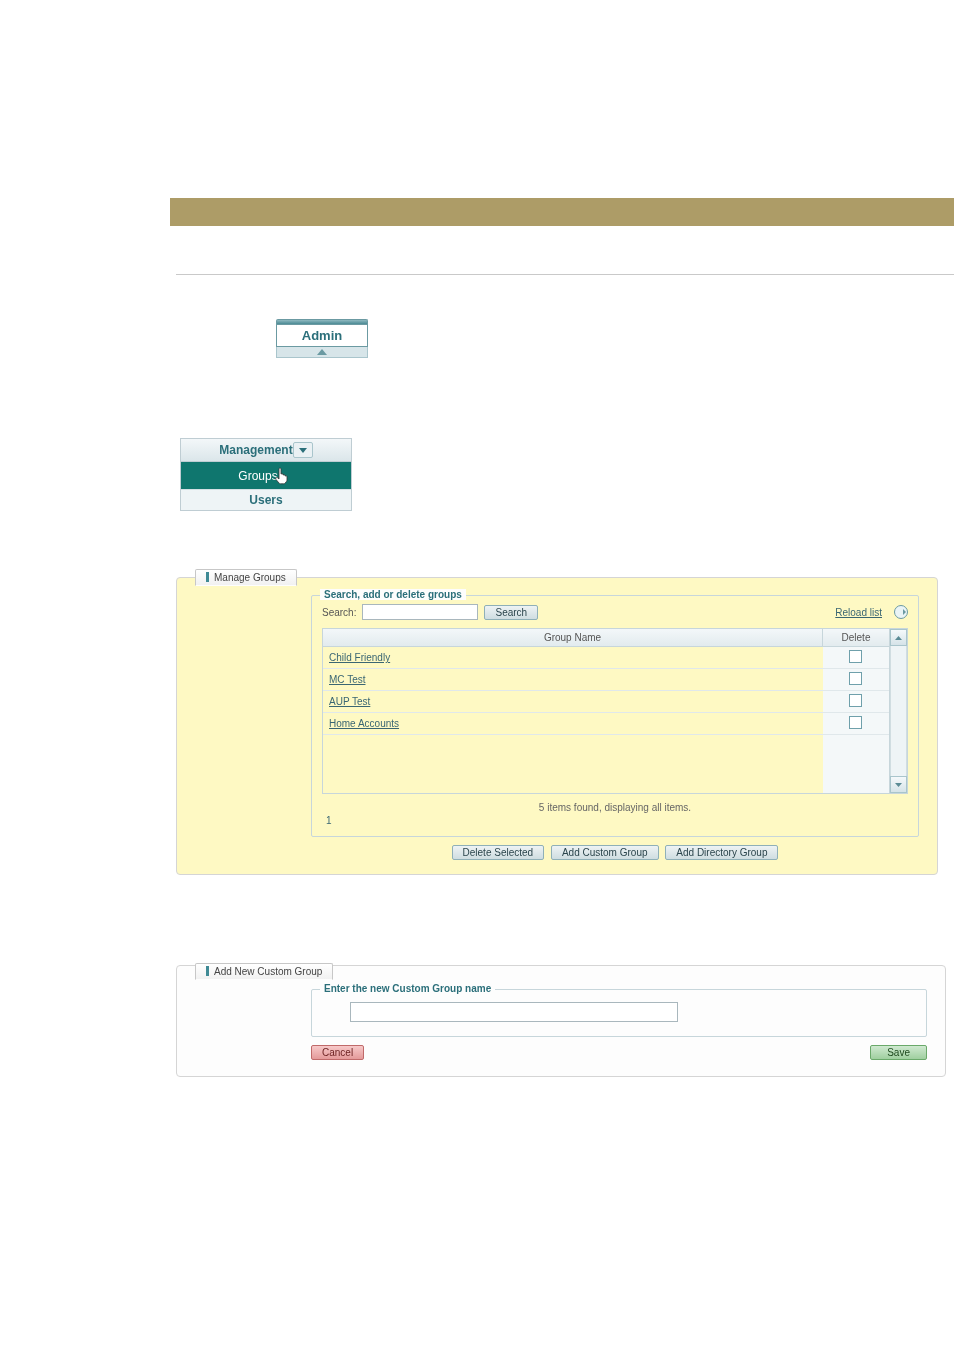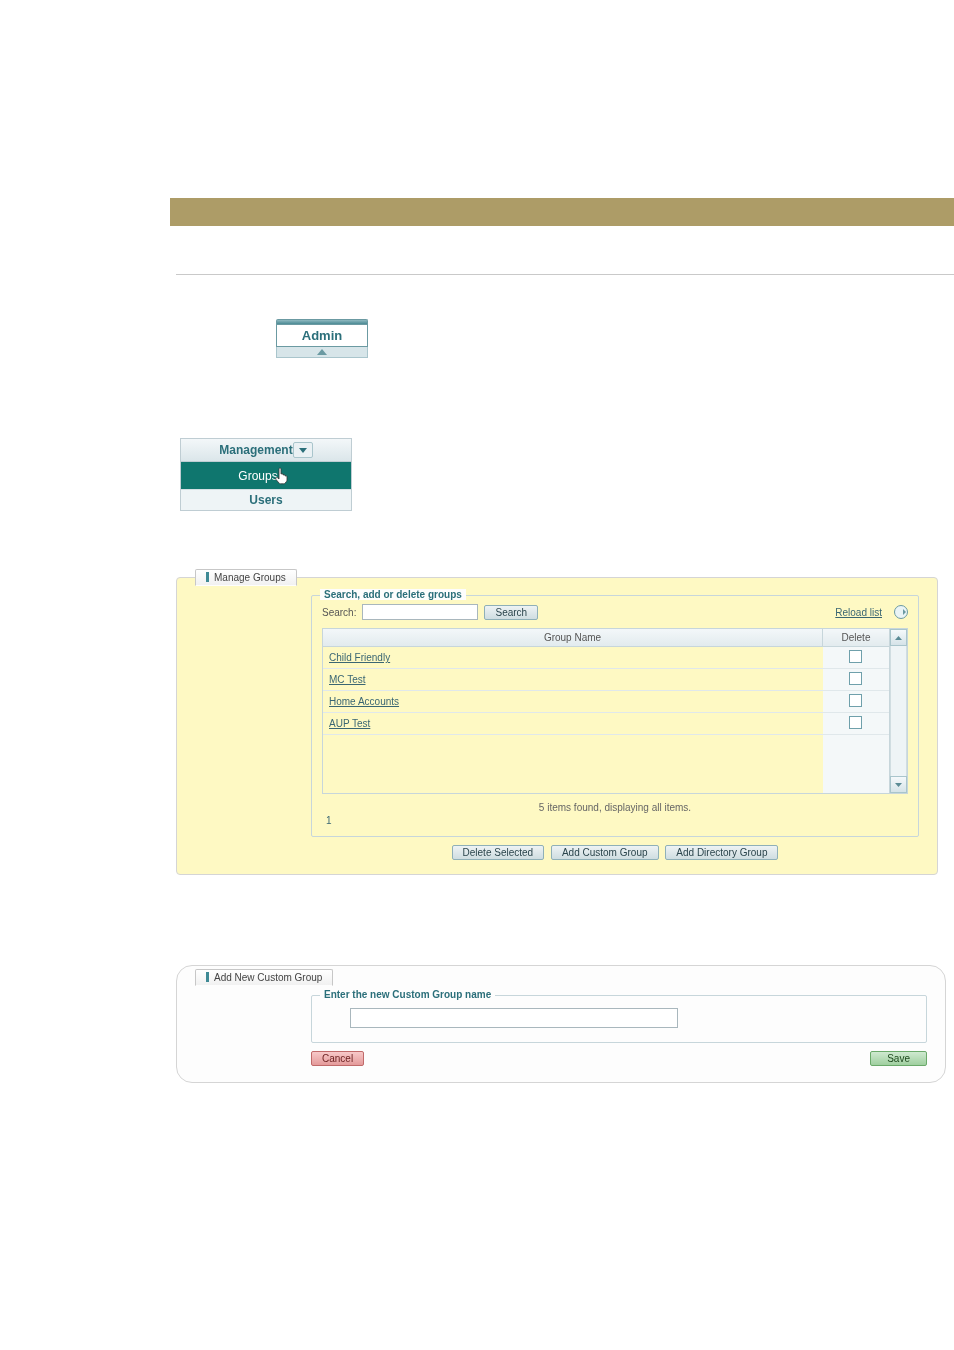--- a/index.html
+++ b/index.html
@@ -57,21 +57,21 @@
 .gridouter{display:flex}
 .gridouter .gridmain{flex:1}
 .gridouter .gscroll{width:17px;display:flex;flex-direction:column;border-left:1px solid #c7d6db}
 
 .status{text-align:center;color:#666;padding:8px 0 2px 0;font-size:10px}
 .pgnum{color:#3a6673;padding:0 0 0 4px}
 .actionrow{text-align:center;margin-top:8px}
 .actionrow .btn{margin:0 2px}
 
 
-.panel2{margin:90px 8px 16px 176px;border:1px solid #d5d5d5;border-radius:16px;background:#fdfdfd;padding:12px 0 16px 0;font-size:10px}
+.panel2{margin:90px 8px 16px 176px;border:1px solid #d5d5d5;border-radius:4px;background:#fdfdfd;padding:6px 0 16px 0;font-size:10px}
 .panel2 .tabbar{position:relative;top:-9px;left:18px}
 .panel2-inner{margin:0 18px 0 134px}
 .biginput{border:1px solid #a9b7bd;height:16px;width:320px;margin:4px 0 4px 28px;font-size:10px;padding:1px 3px}
 .hint{text-align:center;color:#8a8a8a;font-size:9px;padding-top:2px}
 .footrow{display:flex;justify-content:space-between;margin-top:8px}
 .btn-cancel{background:linear-gradient(#f7c9c9,#e49a9a);border:1px solid #c06a6a;color:#6a1f1f}
 .btn-save{background:linear-gradient(#cfe9d0,#9fcf9f);border:1px solid #6aa96a;color:#1f4a1f;padding-left:16px;padding-right:16px}
 </style>
 </head>
 <body>
@@ -144,25 +144,25 @@
                 <tbody>
                   <tr>
                     <td><span class="glink">Child Friendly</span></td>
                     <td><span class="cbox"></span></td>
                   </tr>
                   <tr>
                     <td><span class="glink">MC Test</span></td>
                     <td><span class="cbox"></span></td>
                   </tr>
                   <tr>
+                    <td><span class="glink">AUP Test</span></td>
+                    <td><span class="cbox"></span></td>
+                  </tr>
+                  <tr>
                     <td><span class="glink">Home Accounts</span></td>
-                    <td><span class="cbox"></span></td>
-                  </tr>
-                  <tr>
-                    <td><span class="glink">AUP Test</span></td>
                     <td><span class="cbox"></span></td>
                   </tr>
                   <tr>
                       <td style="height:52px;border-bottom:none"></td>
                       <td style="border-bottom:none"></td>
                     </tr>
                 </tbody>
               </table>
             </div>
             <div class="gscroll">

